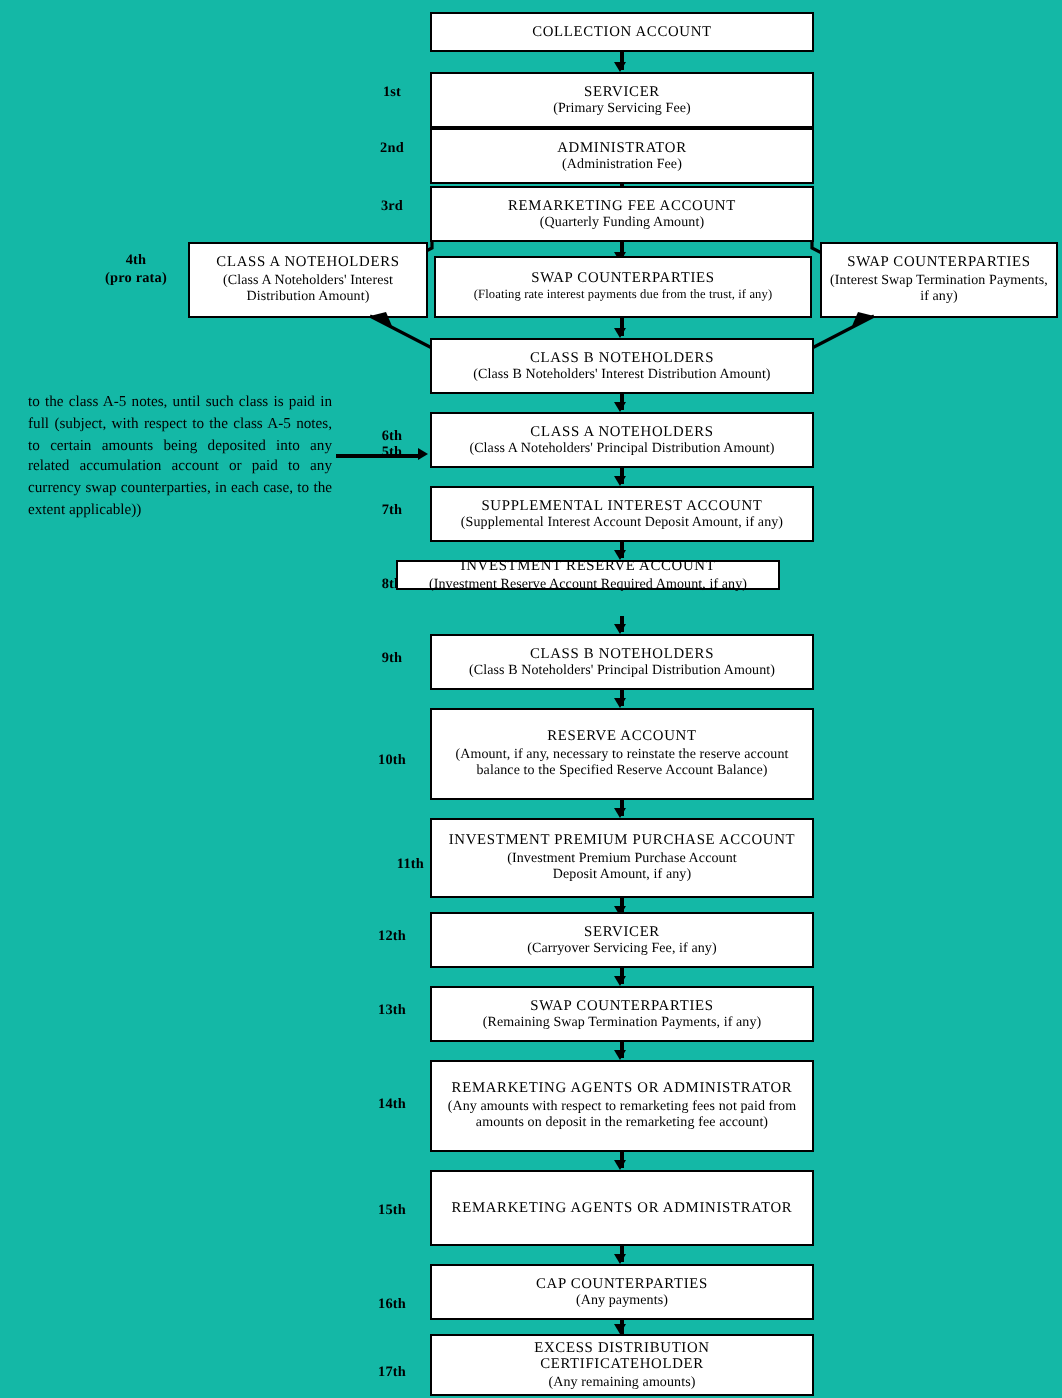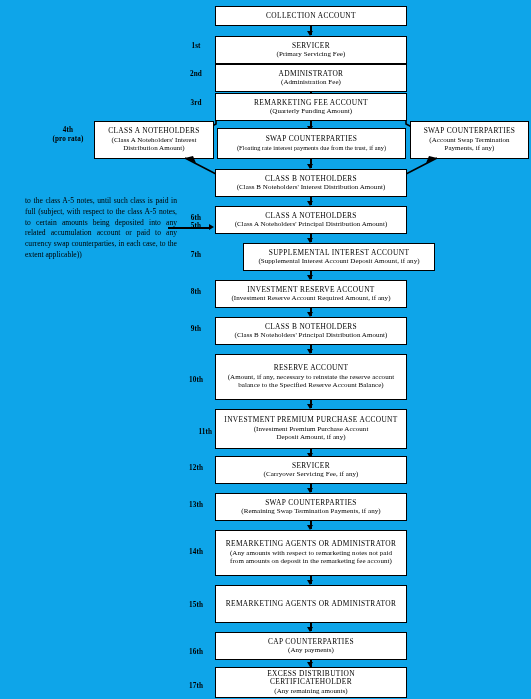--- a/index.html
+++ b/index.html
@@ -9,21 +9,21 @@
   }
   body {
     font-family: "Liberation Serif", serif;
     color: #000000;
   }
   #page {
     position: relative;
     width: 531px;
     height: 699px;
     overflow: hidden;
-    background: #0ea5e9;
+    background: #14b8a6;
   }
   .box {
     position: absolute;
     box-sizing: border-box;
     border: 1px solid #000000;
     background: #ffffff;
     display: flex;
     flex-direction: column;
     align-items: center;
     justify-content: center;
@@ -81,21 +81,20 @@
   }
   #left-note {
     position: absolute;
     left: 14px;
     top: 196px;
     width: 152px;
     font-size: 7.6px;
     line-height: 1.42;
     text-align: justify;
     text-justify: inter-word;
-    margin-left: 11px;
   }
 </style>
 </head>
 <body>
 
 <div id="page">
 
   <div class="box" style="left:215px; top:6px; width:192px; height:20px;">
     <div class="title">COLLECTION ACCOUNT</div>
   </div>
@@ -145,21 +144,21 @@
     <div class="sub">(Class A Noteholders' Interest Distribution Amount)</div>
   </div>
 
   <div class="box wide" style="left:217px; top:128px; width:189px; height:31px;">
     <div class="title">SWAP COUNTERPARTIES</div>
     <div class="sub" style="font-size:6.3px;">(Floating rate interest payments due from the trust, if any)</div>
   </div>
 
   <div class="box" style="left:410px; top:121px; width:119px; height:38px;">
     <div class="title">SWAP COUNTERPARTIES</div>
-    <div class="sub">(Account Swap Termination Payments, if any)</div>
+    <div class="sub">(Interest Swap Termination Payments, if any)</div>
   </div>
 
   <svg class="diag" style="left:0px; top:156px; width:531px; height:24px;">
     <path d="M185,2 L216,18 L216,22" stroke="#000" stroke-width="1.6" fill="none"></path>
     <polygon points="185,2 196,7 193,0" fill="#000"></polygon>
     <path d="M437,2 L406,18 L406,22" stroke="#000" stroke-width="1.6" fill="none"></path>
     <polygon points="437,2 426,7 429,0" fill="#000"></polygon>
   </svg>
   <div class="arrow-v" style="left:310px; top:159px; height:9px;"></div>
   <div class="arrow-head-down" style="left:307.4px; top:164px;"></div>
@@ -178,29 +177,29 @@
 
   <div class="ord" style="left:180px; top:214px; width:32px;">6th</div>
   <div class="box" style="left:215px; top:206px; width:192px; height:28px;">
     <div class="title">CLASS A NOTEHOLDERS</div>
     <div class="sub">(Class A Noteholders' Principal Distribution Amount)</div>
   </div>
   <div class="arrow-v" style="left:310px; top:234px; height:8px;"></div>
   <div class="arrow-head-down" style="left:307.4px; top:238px;"></div>
 
   <div class="ord" style="left:180px; top:251px; width:32px;">7th</div>
-  <div class="box" style="left:215px; top:243px; width:192px; height:28px;margin-left:28px;">
+  <div class="box" style="left:215px; top:243px; width:192px; height:28px;">
     <div class="title">SUPPLEMENTAL INTEREST ACCOUNT</div>
     <div class="sub">(Supplemental Interest Account Deposit Amount, if any)</div>
   </div>
   <div class="arrow-v" style="left:310px; top:271px; height:8px;"></div>
   <div class="arrow-head-down" style="left:307.4px; top:275px;"></div>
 
   <div class="ord" style="left:180px; top:288px; width:32px;">8th</div>
-  <div class="box" style="left:215px; top:280px; width:192px; height:28px;">
+  <div class="box" style="left:198px; top:280px; width:192px; height:15px;">
     <div class="title">INVESTMENT RESERVE ACCOUNT</div>
     <div class="sub">(Investment Reserve Account Required Amount, if any)</div>
   </div>
   <div class="arrow-v" style="left:310px; top:308px; height:8px;"></div>
   <div class="arrow-head-down" style="left:307.4px; top:312px;"></div>
 
   <div class="ord" style="left:180px; top:325px; width:32px;">9th</div>
   <div class="box" style="left:215px; top:317px; width:192px; height:28px;">
     <div class="title">CLASS B NOTEHOLDERS</div>
     <div class="sub">(Class B Noteholders' Principal Distribution Amount)</div>
@@ -236,21 +235,21 @@
   <div class="box" style="left:215px; top:493px; width:192px; height:28px;">
     <div class="title">SWAP COUNTERPARTIES</div>
     <div class="sub">(Remaining Swap Termination Payments, if any)</div>
   </div>
   <div class="arrow-v" style="left:310px; top:521px; height:8px;"></div>
   <div class="arrow-head-down" style="left:307.4px; top:525px;"></div>
 
   <div class="ord" style="left:180px; top:548px; width:32px;">14th</div>
   <div class="box" style="left:215px; top:530px; width:192px; height:46px;">
     <div class="title">REMARKETING AGENTS OR ADMINISTRATOR</div>
-    <div class="sub" style="max-width:176px;">(Any amounts with respect to remarketing notes not paid from amounts on deposit in the remarketing fee account)</div>
+    <div class="sub" style="max-width:176px;">(Any amounts with respect to remarketing fees not paid from amounts on deposit in the remarketing fee account)</div>
   </div>
   <div class="arrow-v" style="left:310px; top:576px; height:8px;"></div>
   <div class="arrow-head-down" style="left:307.4px; top:580px;"></div>
 
   <div class="ord" style="left:180px; top:601px; width:32px;">15th</div>
   <div class="box" style="left:215px; top:585px; width:192px; height:38px;">
     <div class="title">REMARKETING AGENTS OR ADMINISTRATOR</div>
   </div>
   <div class="arrow-v" style="left:310px; top:623px; height:8px;"></div>
   <div class="arrow-head-down" style="left:307.4px; top:627px;"></div>

